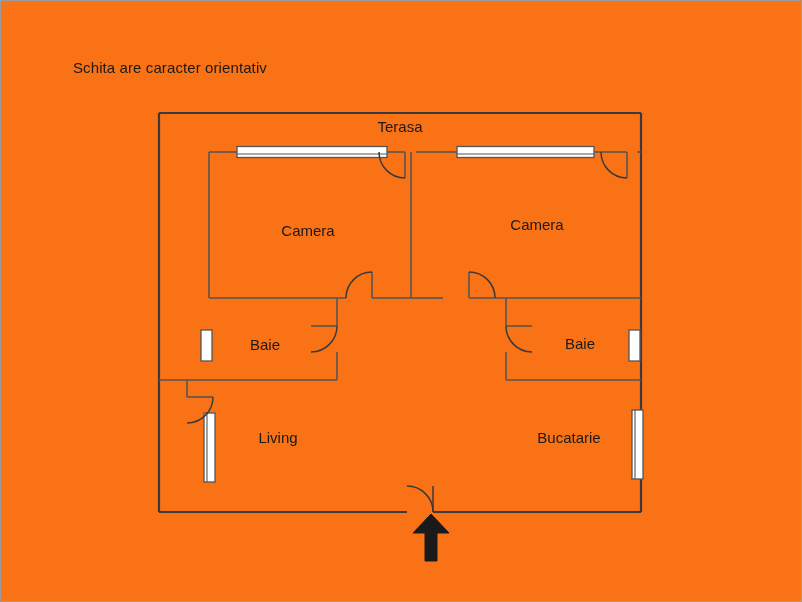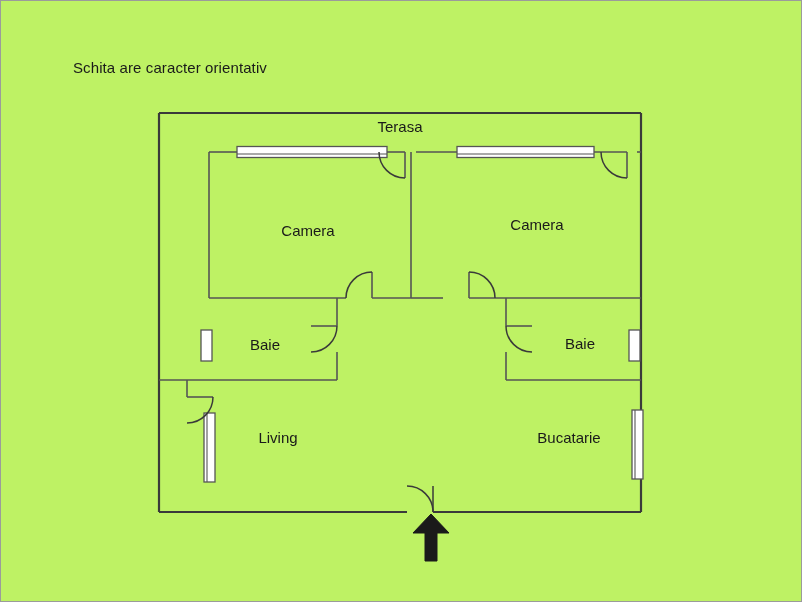--- a/index.html
+++ b/index.html
@@ -10,21 +10,21 @@
   body {
     width: 802px;
     height: 602px;
     font-family: "Liberation Sans", sans-serif;
     overflow: hidden;
   }
   #page {
     position: relative;
     width: 802px;
     height: 602px;
-    background: #bef264;
+    background: #f97316;
     box-sizing: border-box;
     border: 1px solid #9b9b9b;
   }
   #note {
     position: absolute;
     left: 72px;
     top: 58px;
     font-size: 15px;
     color: #1a1a1a;
     white-space: nowrap;

